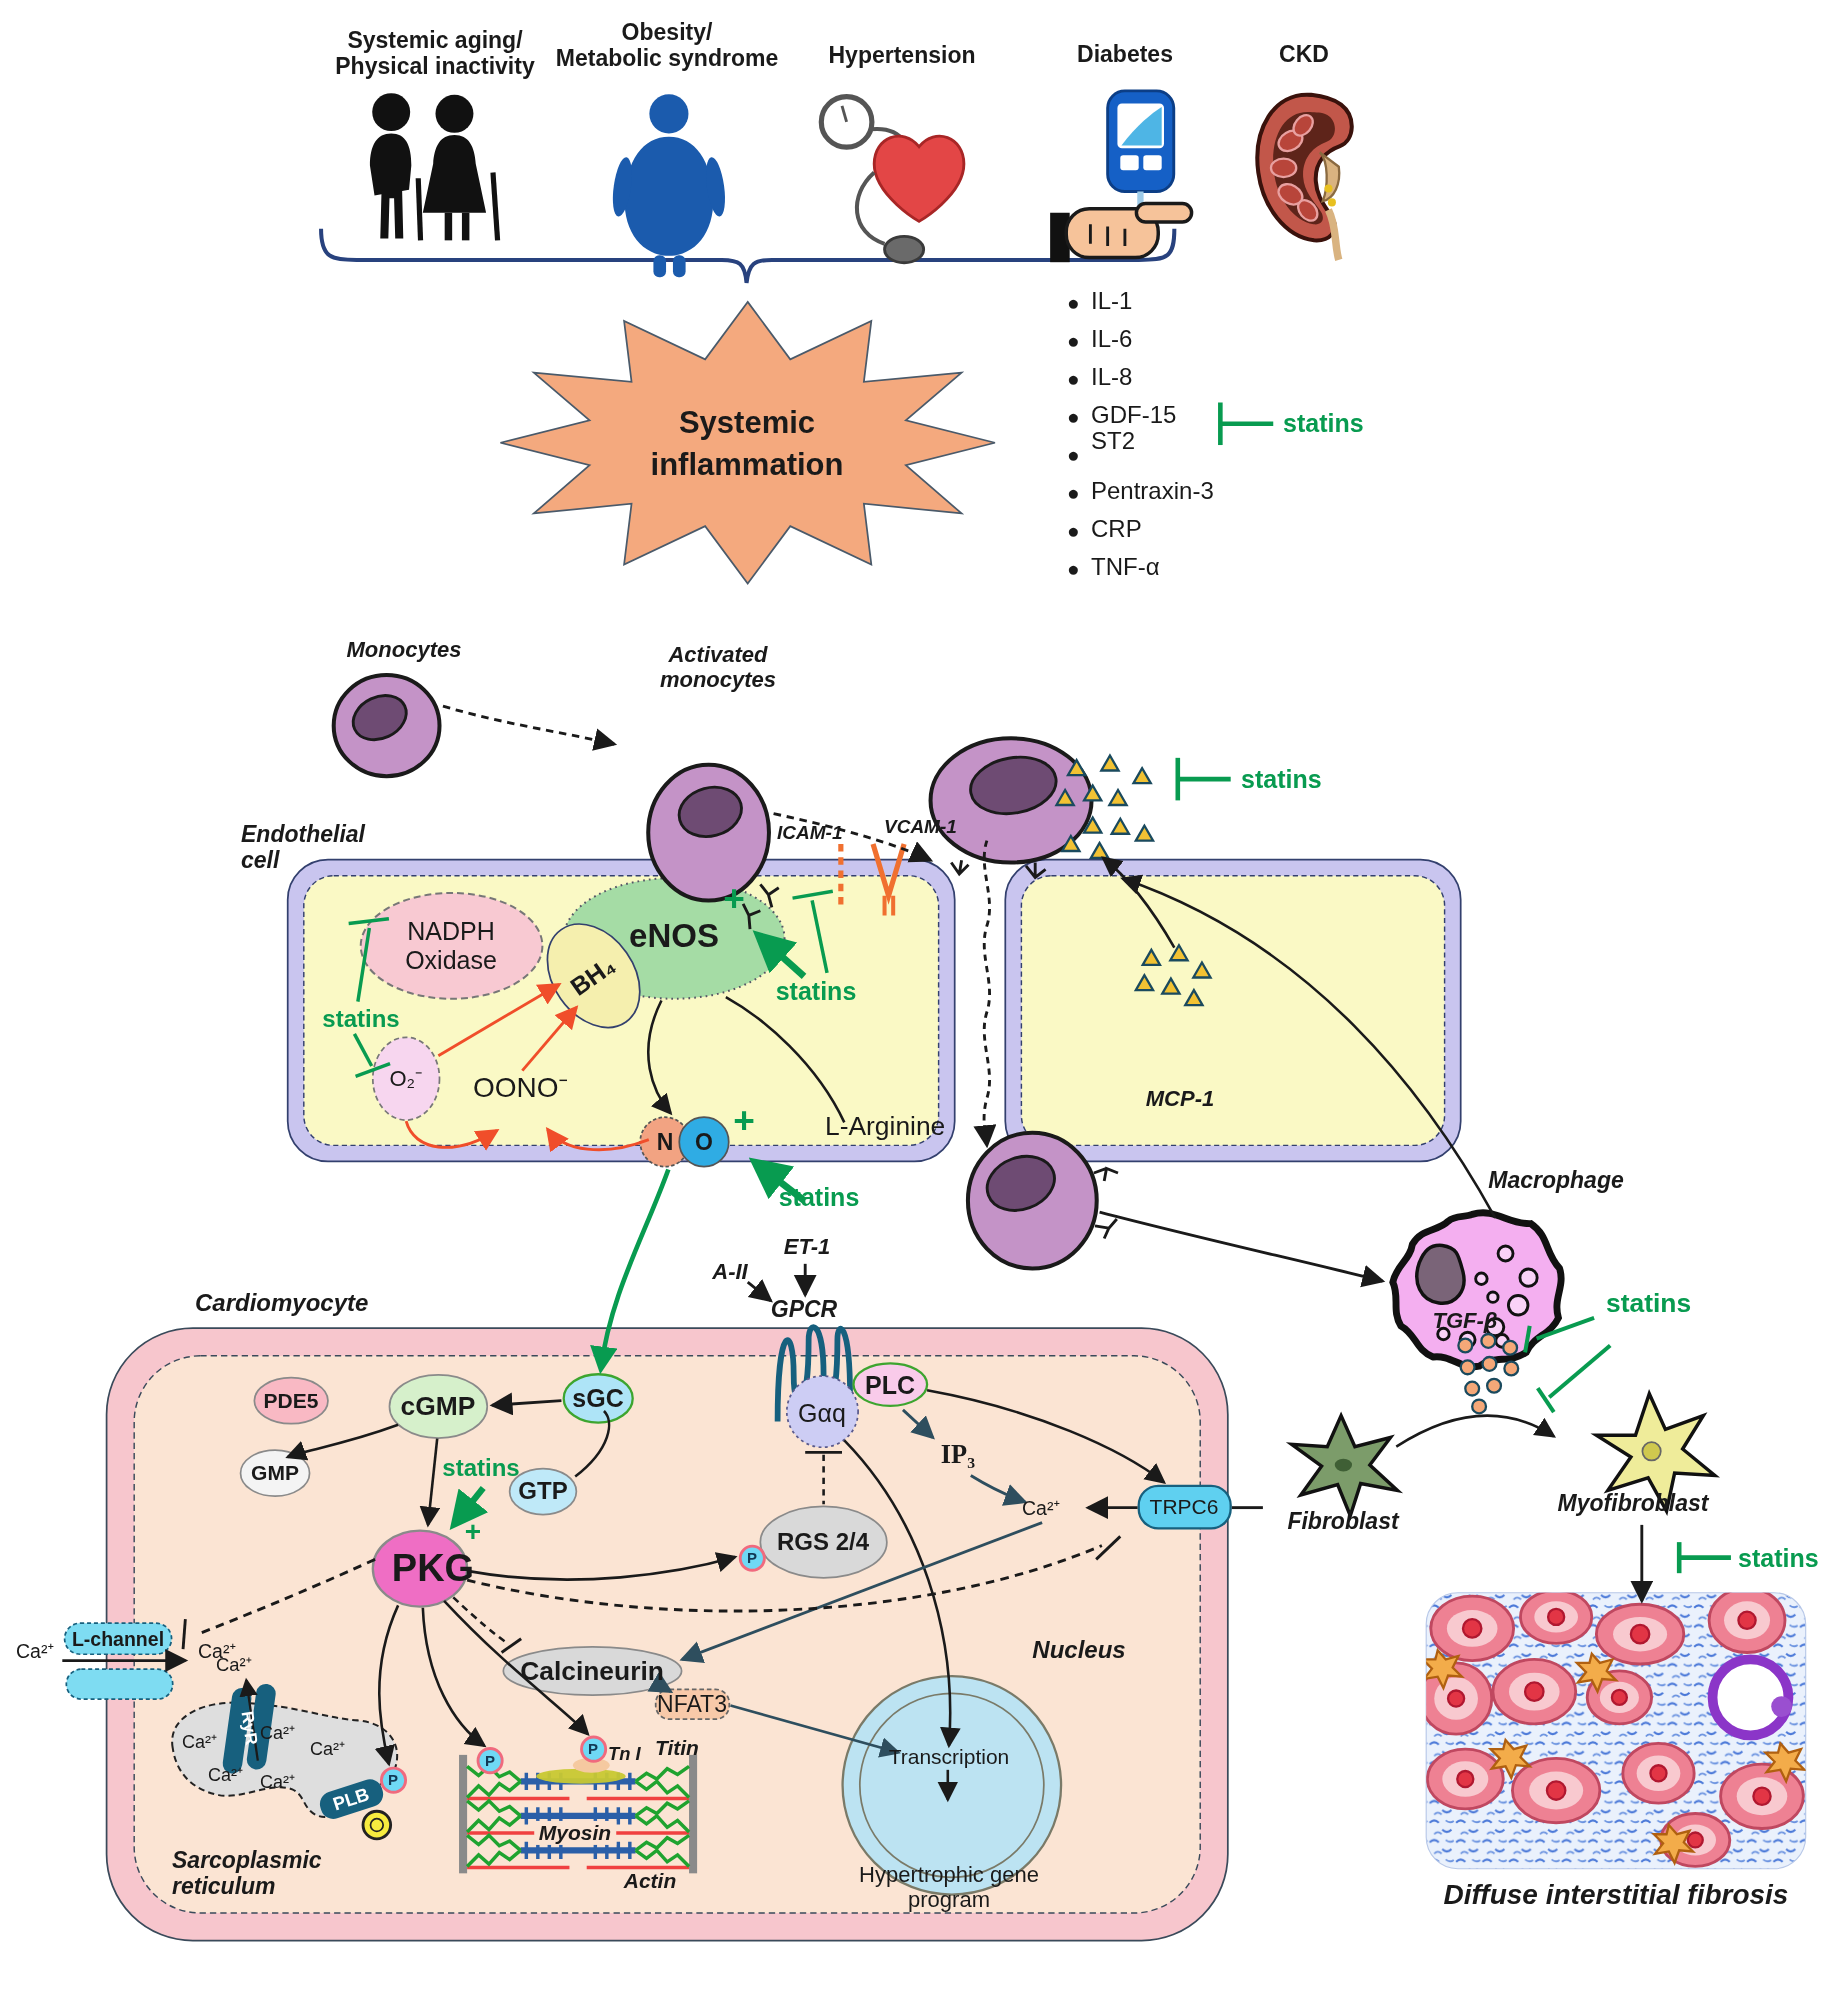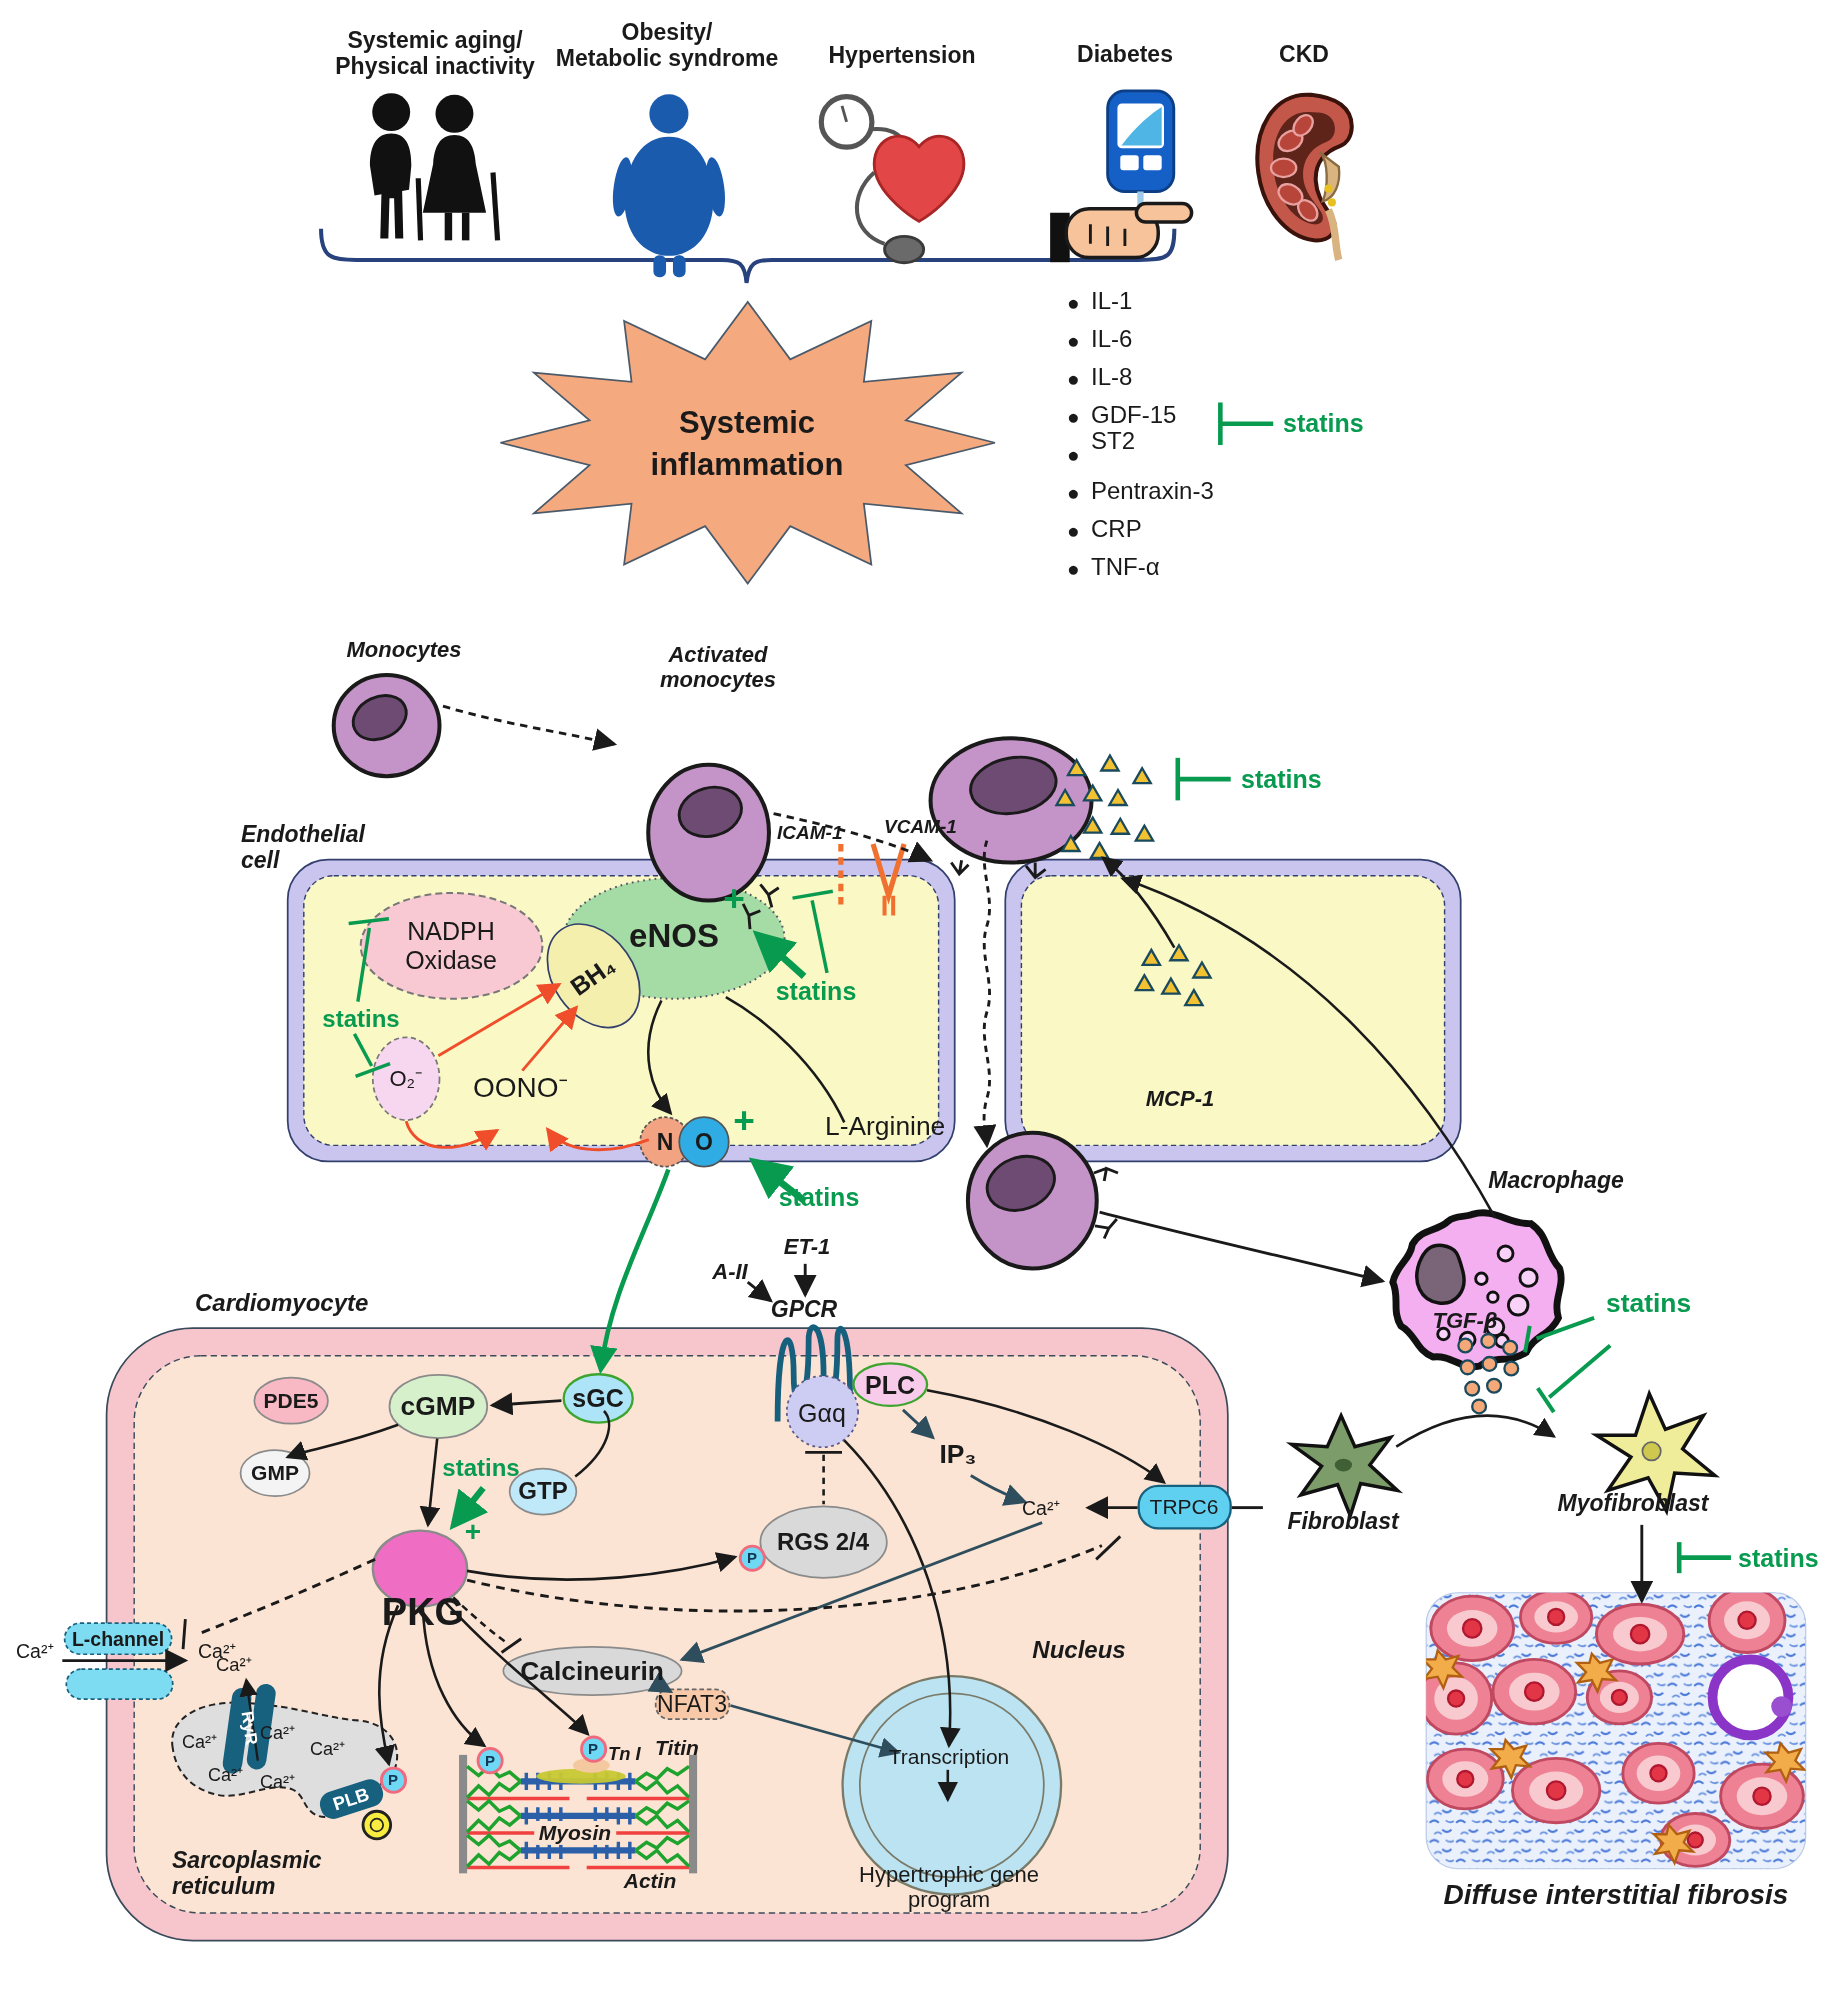--- a/index.html
+++ b/index.html
@@ -499,29 +499,29 @@
 <div class="lbl c b green" style="left:816px;top:991px;font-size:25px;">statins</div>
 <div class="lbl c b green" style="left:819px;top:1197px;font-size:25px;">statins</div>
 <div class="lbl" style="left:825px;top:1111px;font-size:26.4px;">L-Arginine</div>
 
 <div class="lbl b i" style="left:195px;top:1289px;font-size:24px;">Cardiomyocyte</div>
 <div class="lbl c b" style="left:598px;top:1398px;font-size:25px;">sGC</div>
 <div class="lbl c b" style="left:438px;top:1406px;font-size:26.4px;">cGMP</div>
 <div class="lbl c b" style="left:291px;top:1401px;font-size:21px;">PDE5</div>
 <div class="lbl c b" style="left:275px;top:1473px;font-size:21px;">GMP</div>
 <div class="lbl c b" style="left:543px;top:1491px;font-size:24px;">GTP</div>
-<div class="lbl c b" style="left:423px;top:1569px;font-size:38px;margin-top:44px;">PKG</div>
+<div class="lbl c b" style="left:433px;top:1569px;font-size:38px;">PKG</div>
 <div class="lbl c b green" style="left:481px;top:1468px;font-size:24px;">statins</div>
 <div class="lbl c b green" style="left:473px;top:1532px;font-size:28px;">+</div>
 <div class="lbl c b i" style="left:804px;top:1309px;font-size:23px;">GPCR</div>
 <div class="lbl c b i" style="left:807px;top:1247px;font-size:22px;">ET-1</div>
 <div class="lbl c b i" style="left:730px;top:1272px;font-size:22px;">A-II</div>
 <div class="lbl c" style="left:822px;top:1413px;font-size:25px;">Gαq</div>
 <div class="lbl c b" style="left:890px;top:1385px;font-size:25px;">PLC</div>
-<div class="lbl c b" style="left:958px;top:1454px;font-size:26.4px;">IP₃</div>
+<div class="lbl c b" style="left:958px;top:1454px;font-size:26.4px;font-family:Liberation Serif, serif;">IP₃</div>
 <div class="lbl c b" style="left:823px;top:1542px;font-size:24px;">RGS 2/4</div>
 <div class="lbl c" style="left:1184px;top:1507px;font-size:21px;">TRPC6</div>
 <div class="lbl c b" style="left:118px;top:1639px;font-size:19.5px;">L-channel</div>
 <div class="lbl c b" style="left:592px;top:1671px;font-size:26.4px;">Calcineurin</div>
 <div class="lbl c" style="left:692px;top:1704px;font-size:23px;">NFAT3</div>
 <div class="lbl c b i" style="left:1079px;top:1650px;font-size:24px;">Nucleus</div>
 <div class="lbl c" style="left:949px;top:1757px;font-size:21px;">Transcription</div>
 <div class="lbl c" style="left:949px;top:1839px;width:195px;font-size:22px;margin-top:48px;">Hypertrophic gene
 program</div>
 <div class="lbl b i" style="left:172px;top:1847px;font-size:23px;">Sarcoplasmic

